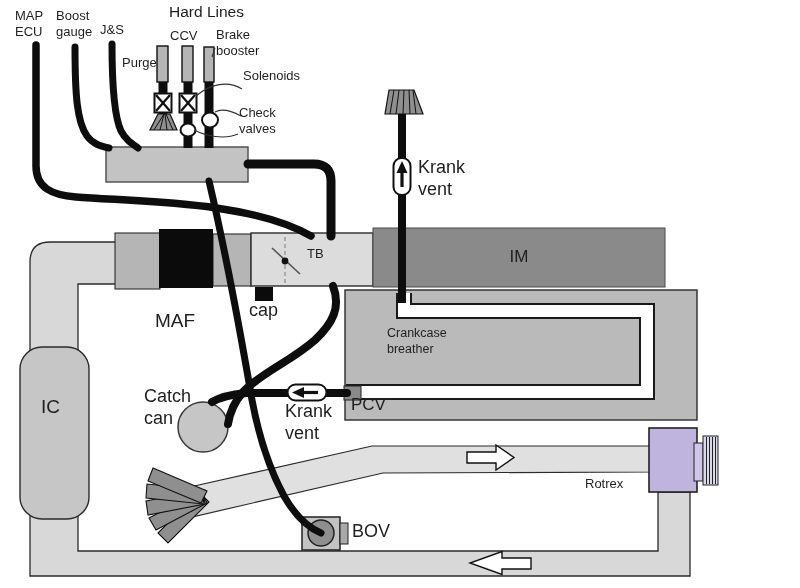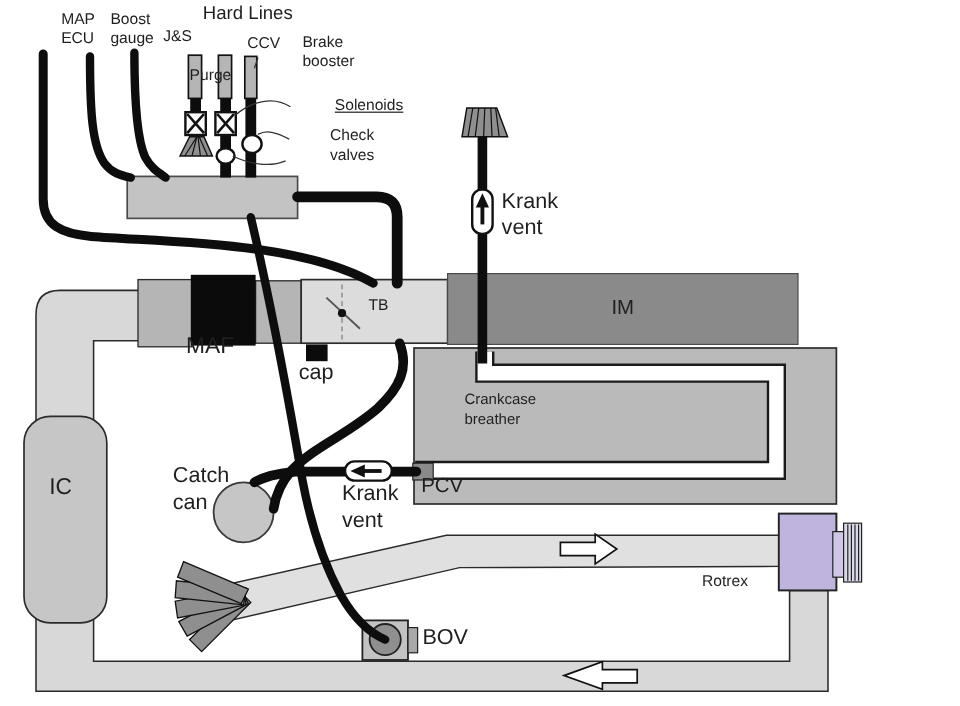--- a/index.html
+++ b/index.html
@@ -2,21 +2,21 @@
 <html><head>
 <meta charset="utf-8">
 <style>
   html,body{margin:0;padding:0;background:#fff;}
   #stage{position:relative;width:800px;height:588px;background:#ffffff;overflow:hidden;
          font-family:"Liberation Sans", sans-serif;}
   #art{position:absolute;left:0;top:0;}
   .lbl{position:absolute;color:#1f1f1f;white-space:pre-line;line-height:1.2;
        font-family:"Liberation Sans", sans-serif;}
   .lbl.center{display:flex;align-items:center;justify-content:center;text-align:center;}
-  .s13{font-size:13px;margin-left:36px;}
+  .s13{font-size:13px;}
   .s135{font-size:18px;}
   .s155{font-size:15.5px;}
   .s17{font-size:17px;}
   .s175{font-size:13px;}
   .s18{font-size:18px;}
   .s19{font-size:19px;}
   .s125{font-size:12.5px;line-height:1.3;}
 </style>
 </head>
 <body>
@@ -161,26 +161,26 @@
 <div class="lbl s13" style="left:15px;top:8px;">MAP
 ECU</div>
 <div class="lbl s13" style="left:56px;top:8px;">Boost
 gauge</div>
 <div class="lbl s13" style="left:100px;top:22px;">J&amp;S</div>
 <div class="lbl s155" style="left:151px;top:3px;margin-left:18px;">Hard Lines</div>
 <div class="lbl s13" style="left:122px;top:55px;">Purge</div>
 <div class="lbl s13" style="left:170px;top:28px;">CCV</div>
 <div class="lbl s13" style="left:216px;top:27px;">Brake
 booster</div>
-<div class="lbl s13" style="left:243px;top:80px;text-decoration:underline;">Solenoids</div>
+<div class="lbl s13" style="left:243px;top:68px;">Solenoids</div>
 <div class="lbl s13" style="left:239px;top:105px;">Check
 valves</div>
 <div class="lbl s135" style="left:418px;top:157px;">Krank
 vent</div>
-<div class="lbl s19" style="left:155px;top:278px;">MAF</div>
+<div class="lbl s19" style="left:155px;top:310px;">MAF</div>
 <div class="lbl s135" style="left:249px;top:300px;">cap</div>
 <div class="lbl s175" style="left:307px;top:246px;">TB</div>
 <div class="lbl s17 center" style="left:373px;top:228px;width:292px;height:59px;">IM</div>
 <div class="lbl s125" style="left:387px;top:325px;">Crankcase
 breather</div>
 <div class="lbl s17" style="left:351px;top:395px;">PCV</div>
 <div class="lbl s135" style="left:285px;top:401px;">Krank
 vent</div>
 <div class="lbl s135" style="left:144px;top:386px;">Catch
 can</div>

